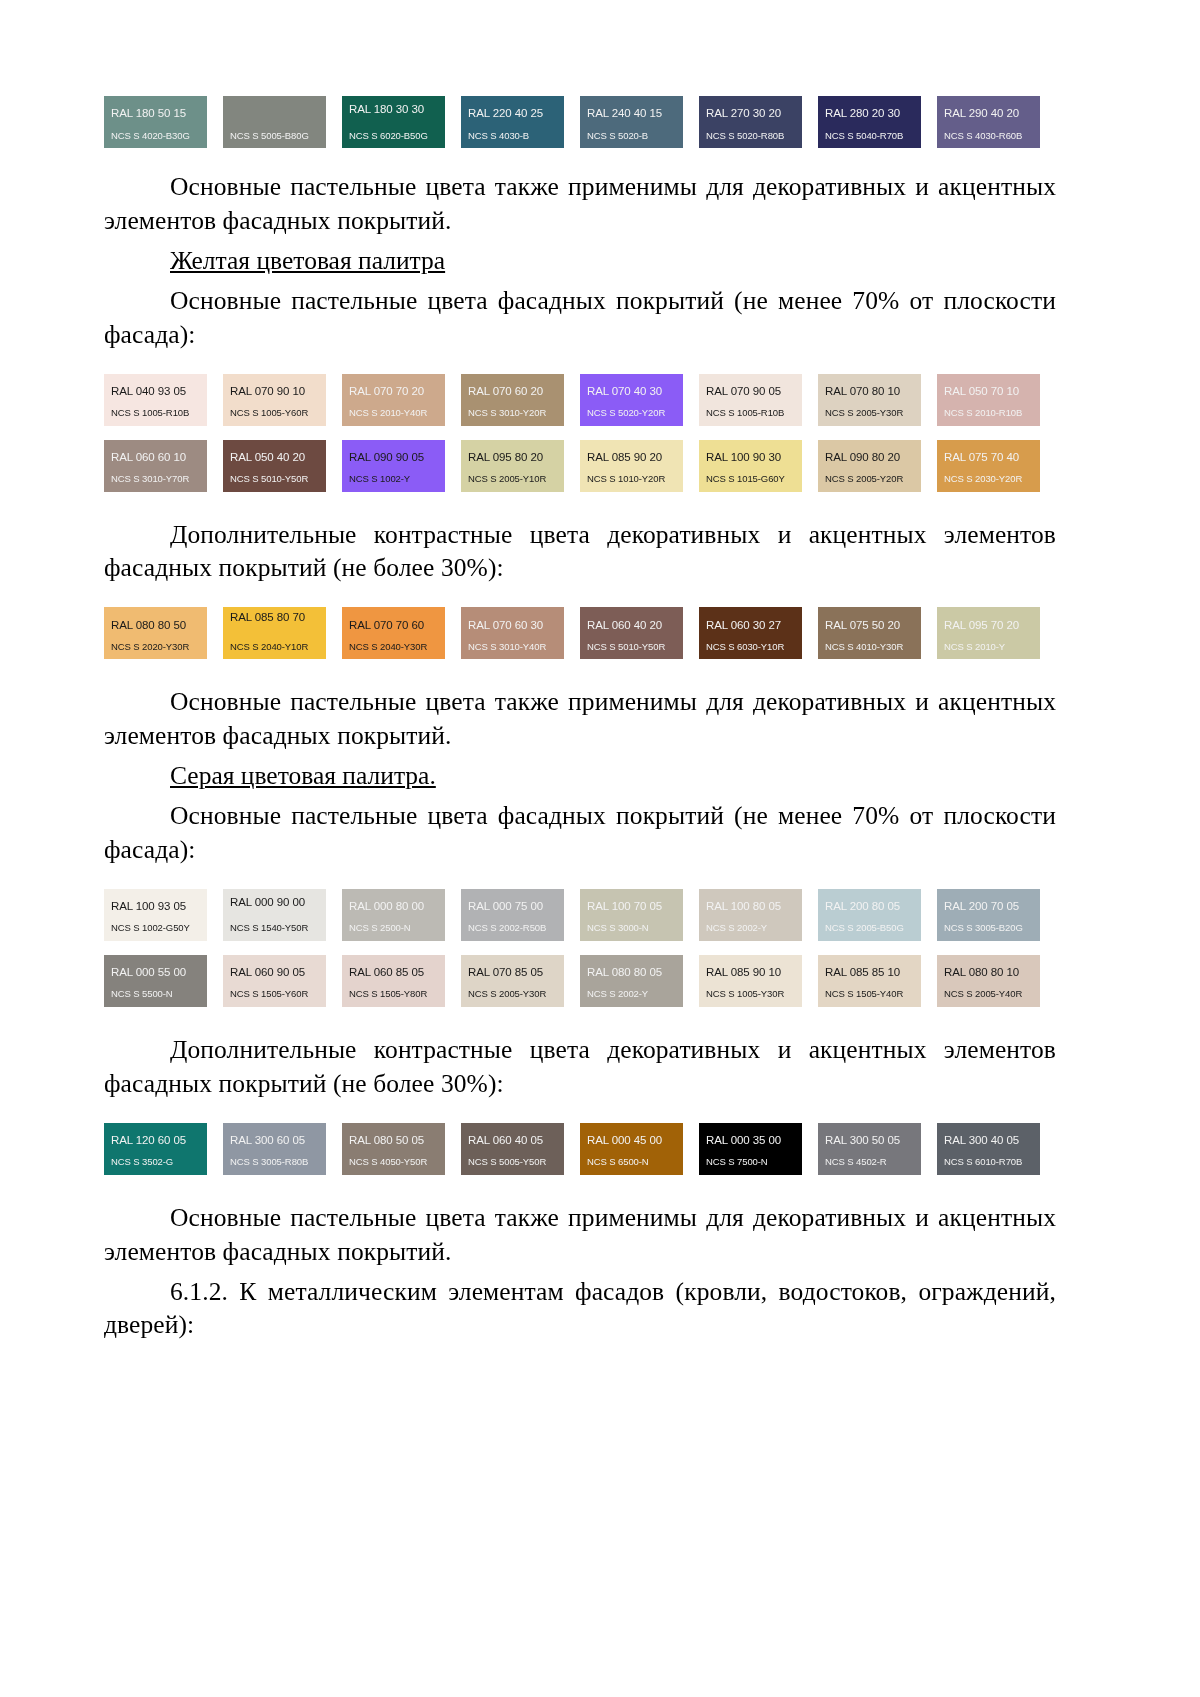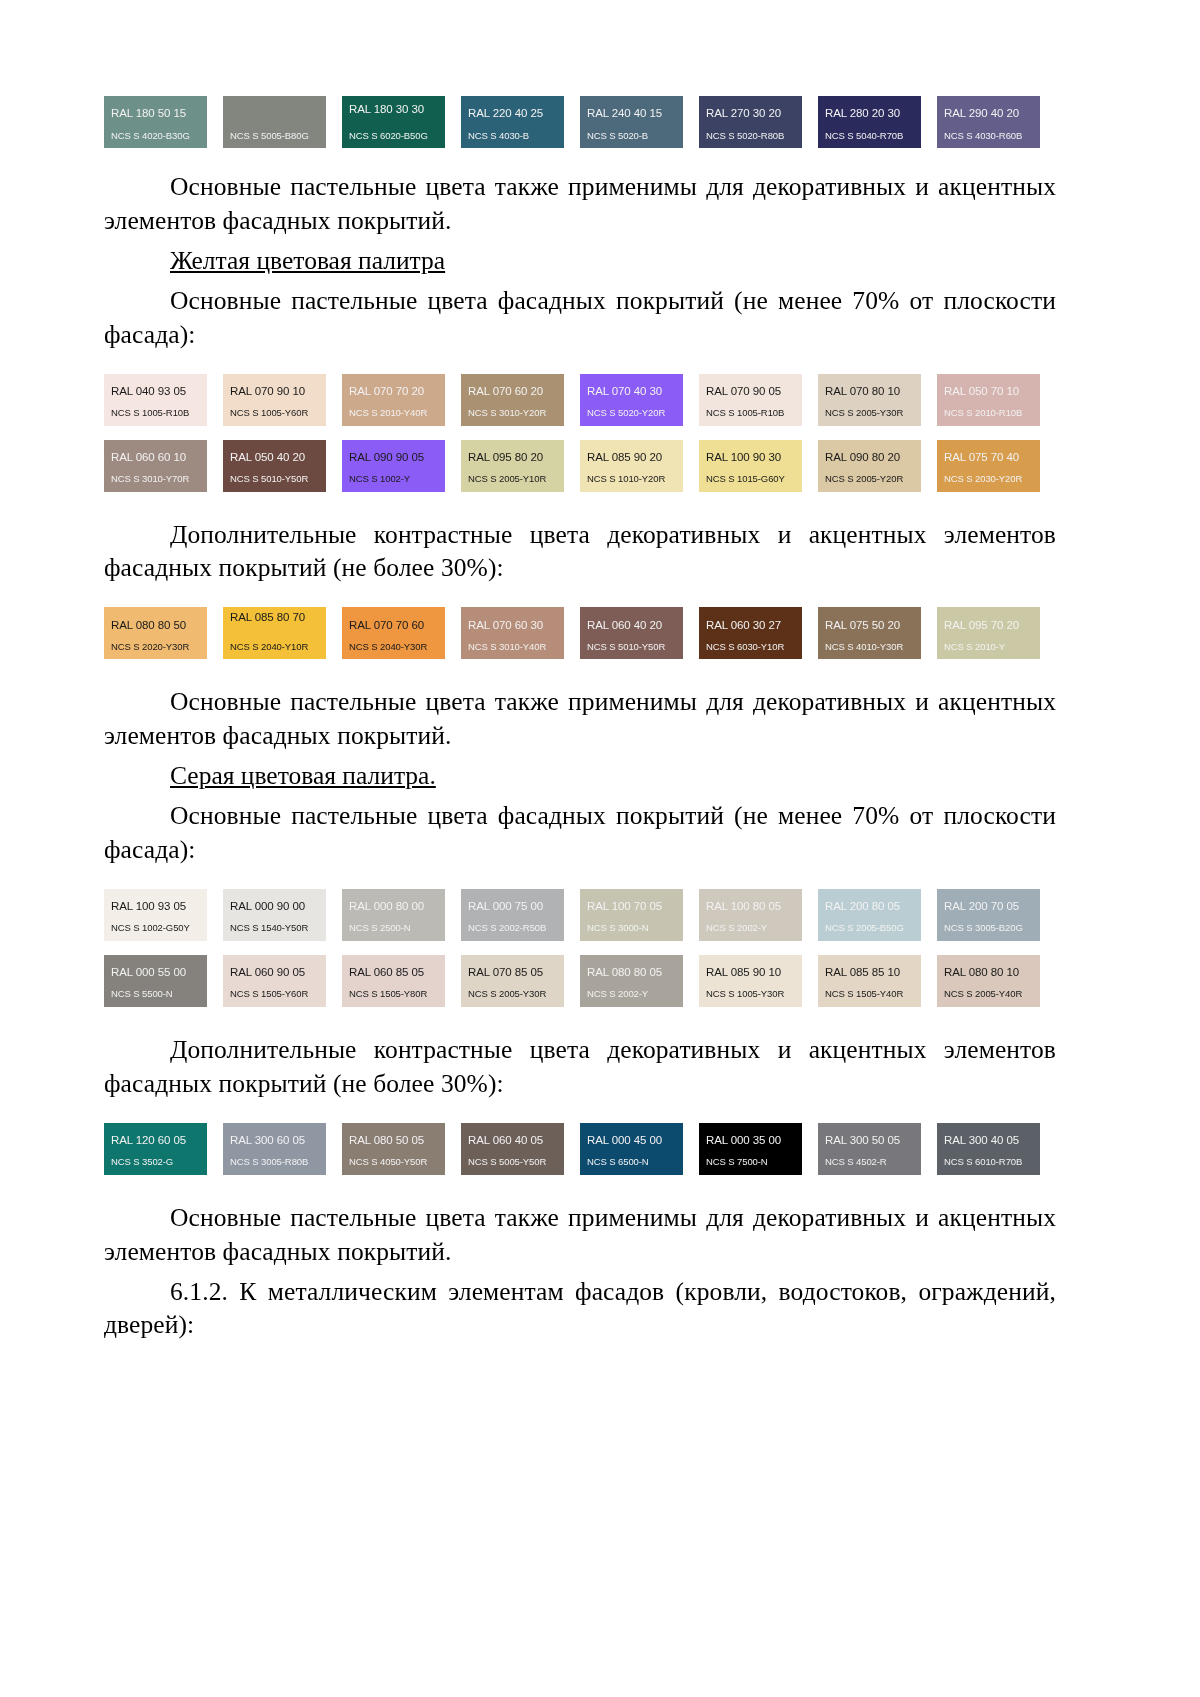--- a/index.html
+++ b/index.html
@@ -272,21 +272,21 @@
     <div class="sp-6"></div>
     <p class="para tight">Основные пастельные цвета фасадных покрытий (не менее 70% от плоскости фасада):</p>
 
     <div class="sp-22"></div>
 
     <div class="swatch-row">
       <div class="swatch dark-text" style="background-color: rgb(243, 239, 232);">
         <div class="ral">RAL 100 93 05</div>
         <div class="ncs">NCS S 1002-G50Y</div>
       </div>
-      <div class="swatch dark-text" style="background-color: rgb(230, 229, 225);">
+      <div class="swatch dark-text" style="background-color: rgb(230, 229, 225); justify-content: space-between;">
         <div class="ral">RAL 000 90 00</div>
         <div class="ncs">NCS S 1540-Y50R</div>
       </div>
       <div class="swatch light-text" style="background-color: rgb(188, 186, 180);">
         <div class="ral">RAL 000 80 00</div>
         <div class="ncs">NCS S 2500-N</div>
       </div>
       <div class="swatch light-text" style="background-color: rgb(177, 178, 180);">
         <div class="ral">RAL 000 75 00</div>
         <div class="ncs">NCS S 2002-R50B</div>
@@ -361,21 +361,21 @@
         <div class="ncs">NCS S 3005-R80B</div>
       </div>
       <div class="swatch light-text" style="background-color: rgb(138, 125, 114);">
         <div class="ral">RAL 080 50 05</div>
         <div class="ncs">NCS S 4050-Y50R</div>
       </div>
       <div class="swatch light-text" style="background-color: rgb(109, 96, 89);">
         <div class="ral">RAL 060 40 05</div>
         <div class="ncs">NCS S 5005-Y50R</div>
       </div>
-      <div class="swatch light-text" style="background-color: #0c4a6e;">
+      <div class="swatch light-text" style="background-color: #a16207;">
         <div class="ral">RAL 000 45 00</div>
         <div class="ncs">NCS S 6500-N</div>
       </div>
       <div class="swatch light-text" style="background-color: #000000;">
         <div class="ral">RAL 000 35 00</div>
         <div class="ncs">NCS S 7500-N</div>
       </div>
       <div class="swatch light-text" style="background-color: rgb(119, 119, 124);">
         <div class="ral">RAL 300 50 05</div>
         <div class="ncs">NCS S 4502-R</div>

